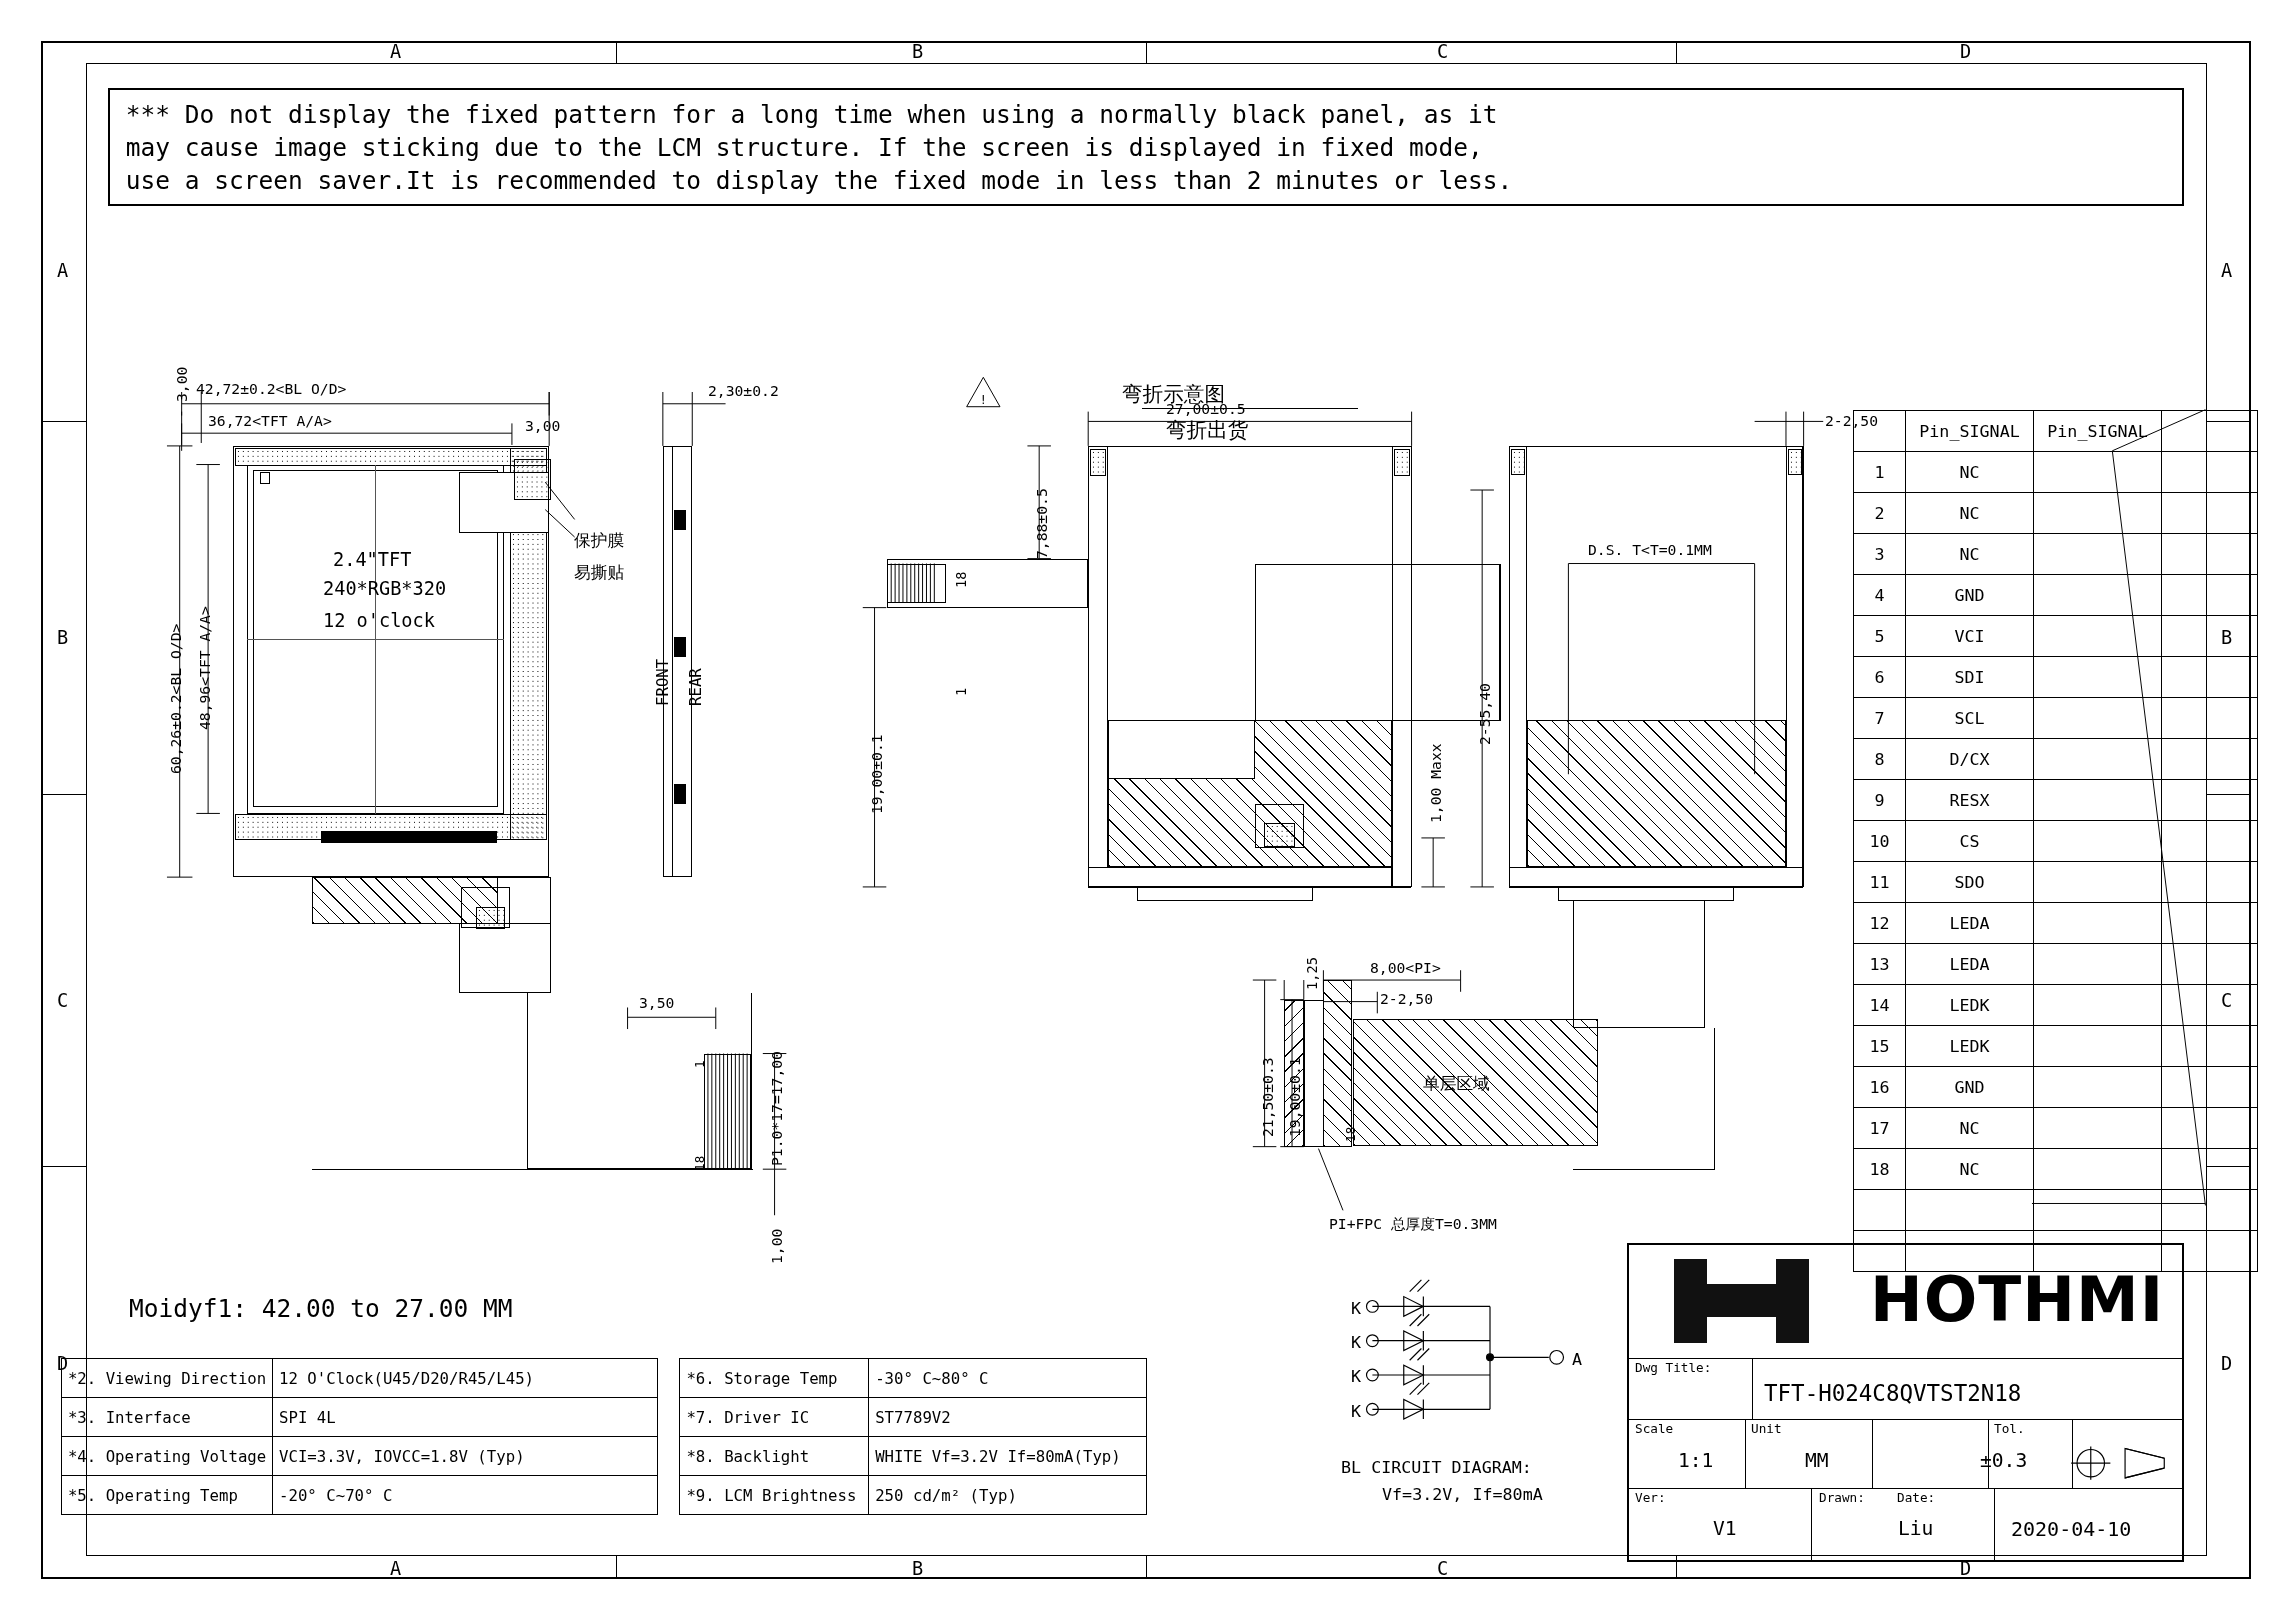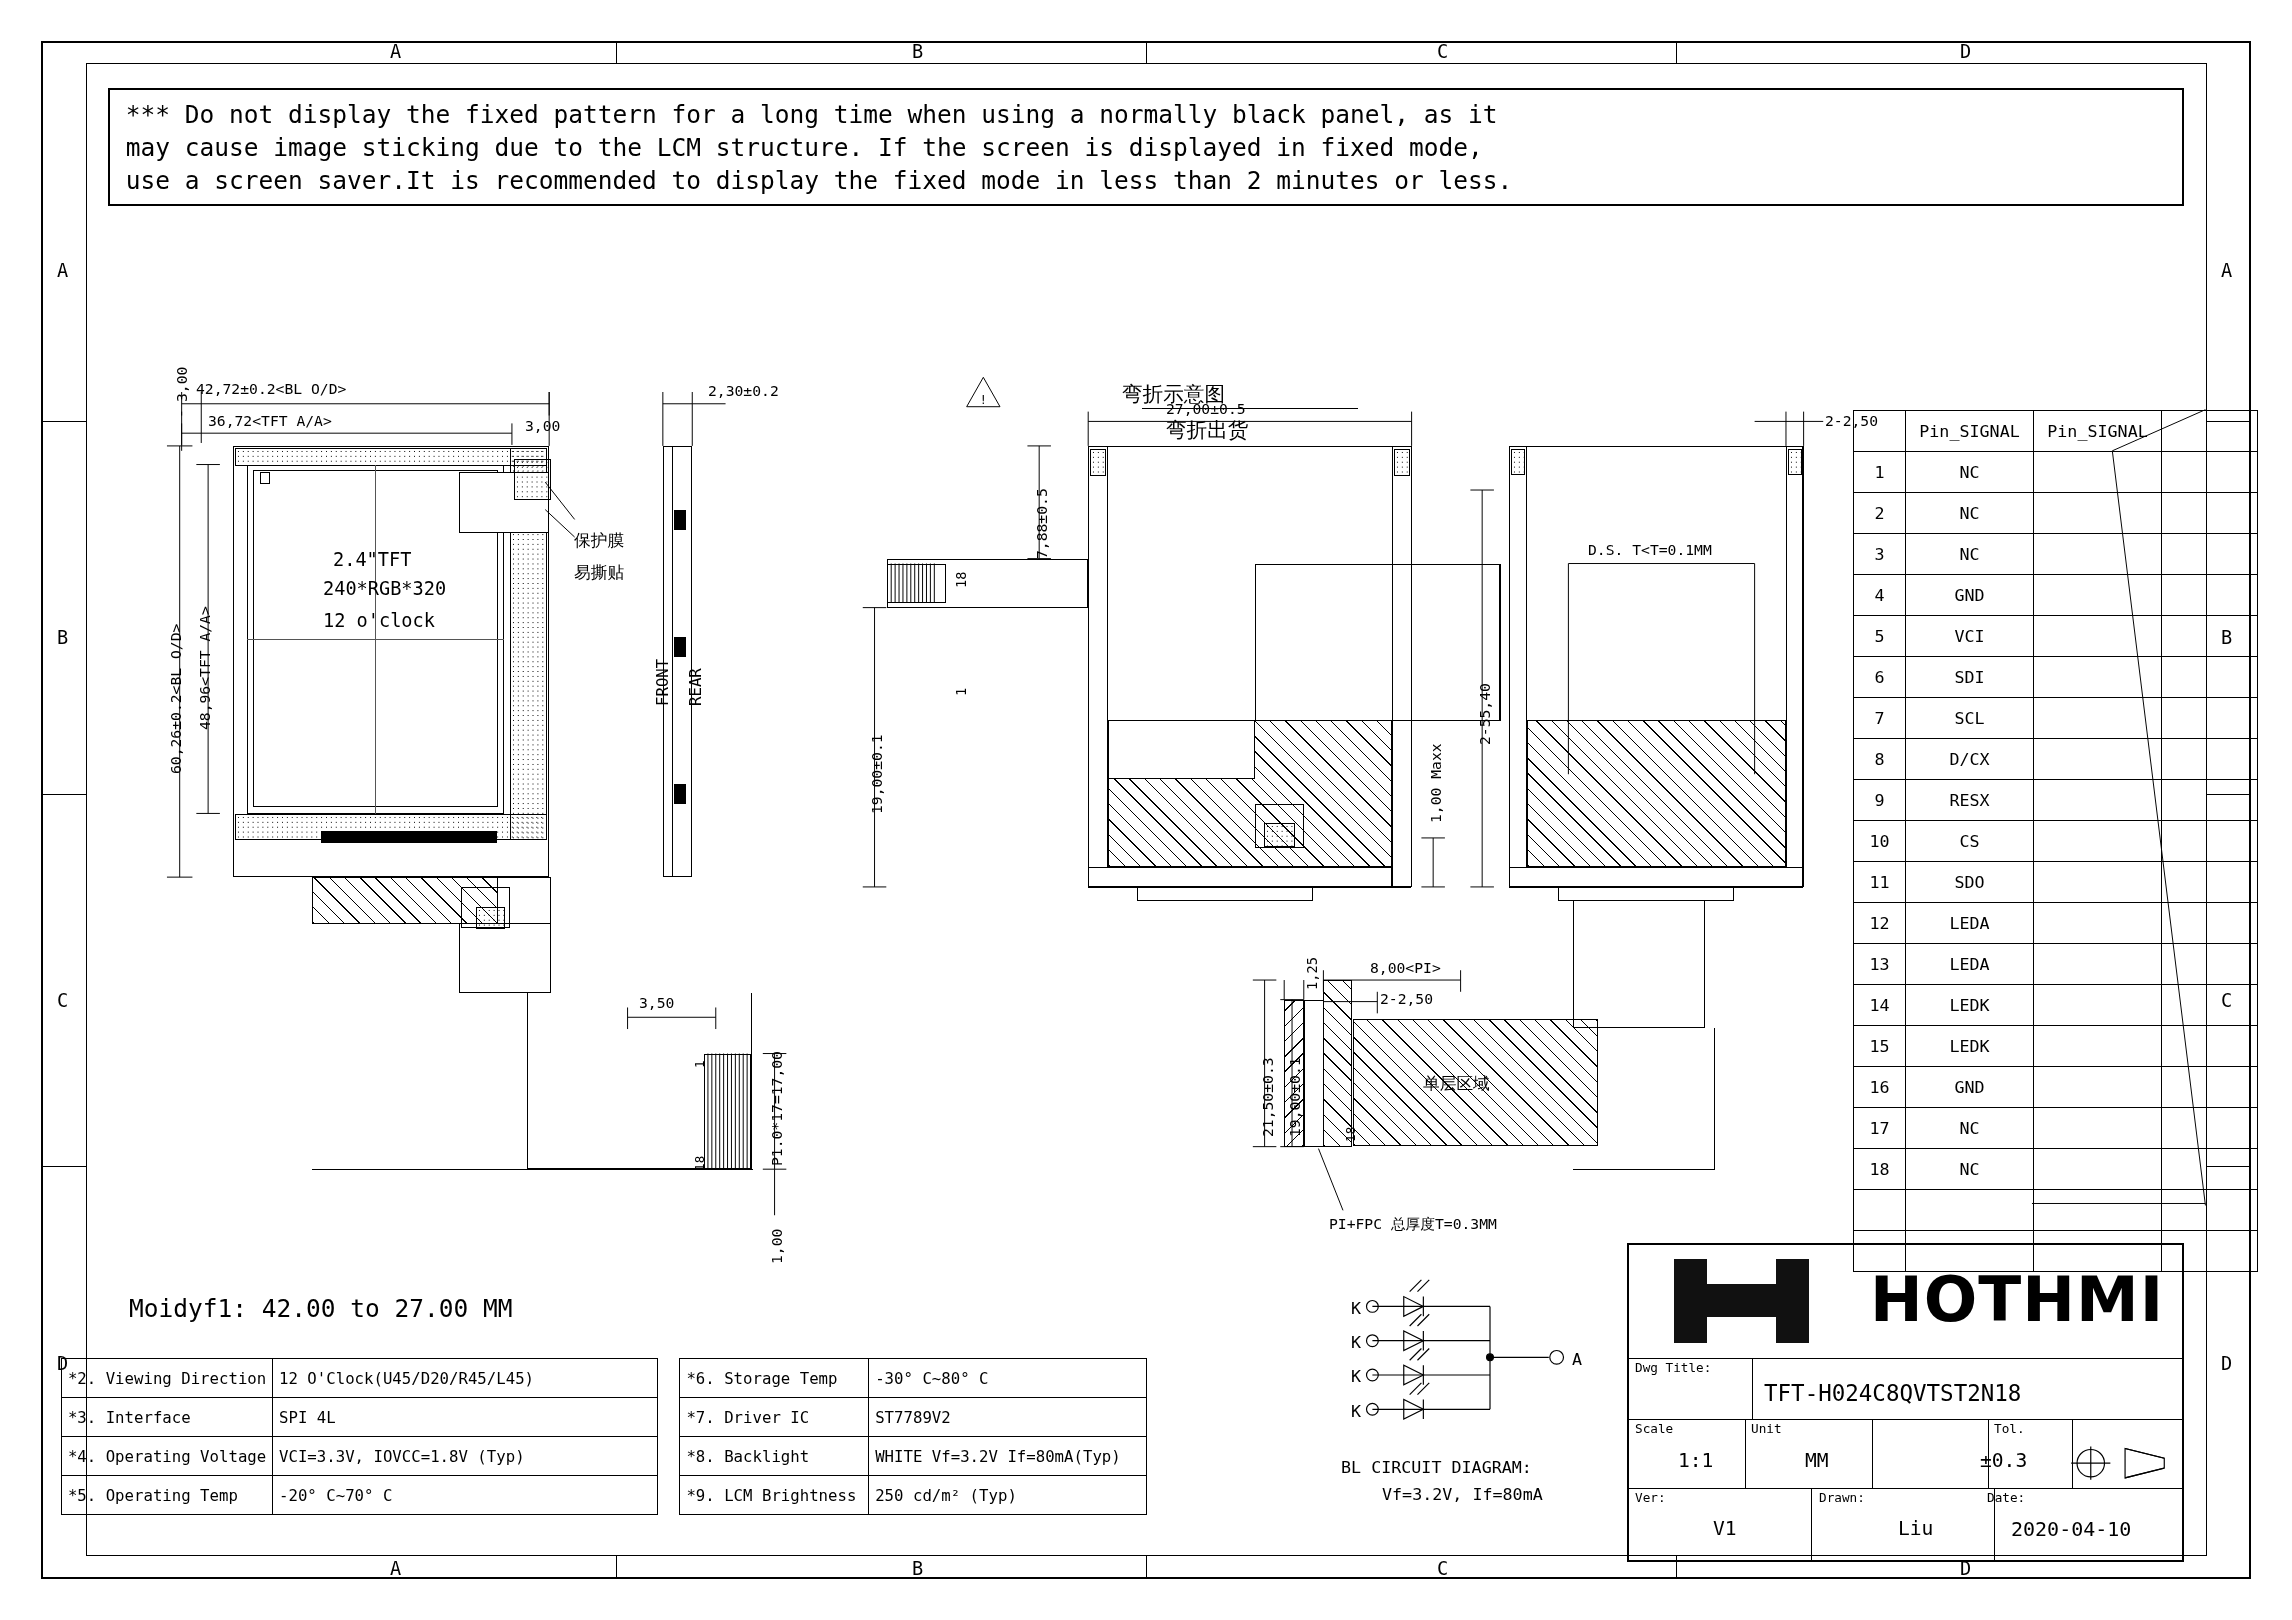--- a/index.html
+++ b/index.html
@@ -638,21 +638,21 @@
   <div class="tbl-val" style="left:1678px;top:1449px;">1:1</div>
   <div class="tbl-label" style="left:1751px;top:1421px;">Unit</div>
   <div class="tbl-val" style="left:1805px;top:1449px;">MM</div>
   <div class="tbl-label" style="left:1994px;top:1421px;">Tol.</div>
   <div class="tbl-val" style="left:1980px;top:1449px;">±0.3</div>
 
   <div class="tbl-label" style="left:1635px;top:1490px;">Ver:</div>
   <div class="tbl-val" style="left:1713px;top:1517px;">V1</div>
   <div class="tbl-label" style="left:1819px;top:1490px;">Drawn:</div>
   <div class="tbl-val" style="left:1898px;top:1517px;">Liu</div>
-  <div class="tbl-label" style="left:1987px;top:1490px;">Date:</div>
+  <div class="tbl-label" style="left:1897px;top:1490px;">Date:</div>
   <div class="tbl-val" style="left:2011px;top:1517px;font-size:20px;">2020-04-10</div>
 
   <svg width="2293" height="1620" style="pointer-events:none;" viewBox="0 0 2339 1653">
     <g stroke="#000" stroke-width="1.2" fill="none">
       <circle cx="2133" cy="1493" r="14"></circle>
       <line x1="2113" y1="1493" x2="2153" y2="1493"></line>
       <line x1="2133" y1="1476" x2="2133" y2="1510"></line>
       <polygon points="2168,1478 2168,1508 2208,1498 2208,1488" fill="none"></polygon>
       <line x1="2168" y1="1478" x2="2208" y2="1488"></line>
       <line x1="2168" y1="1508" x2="2208" y2="1498"></line>

